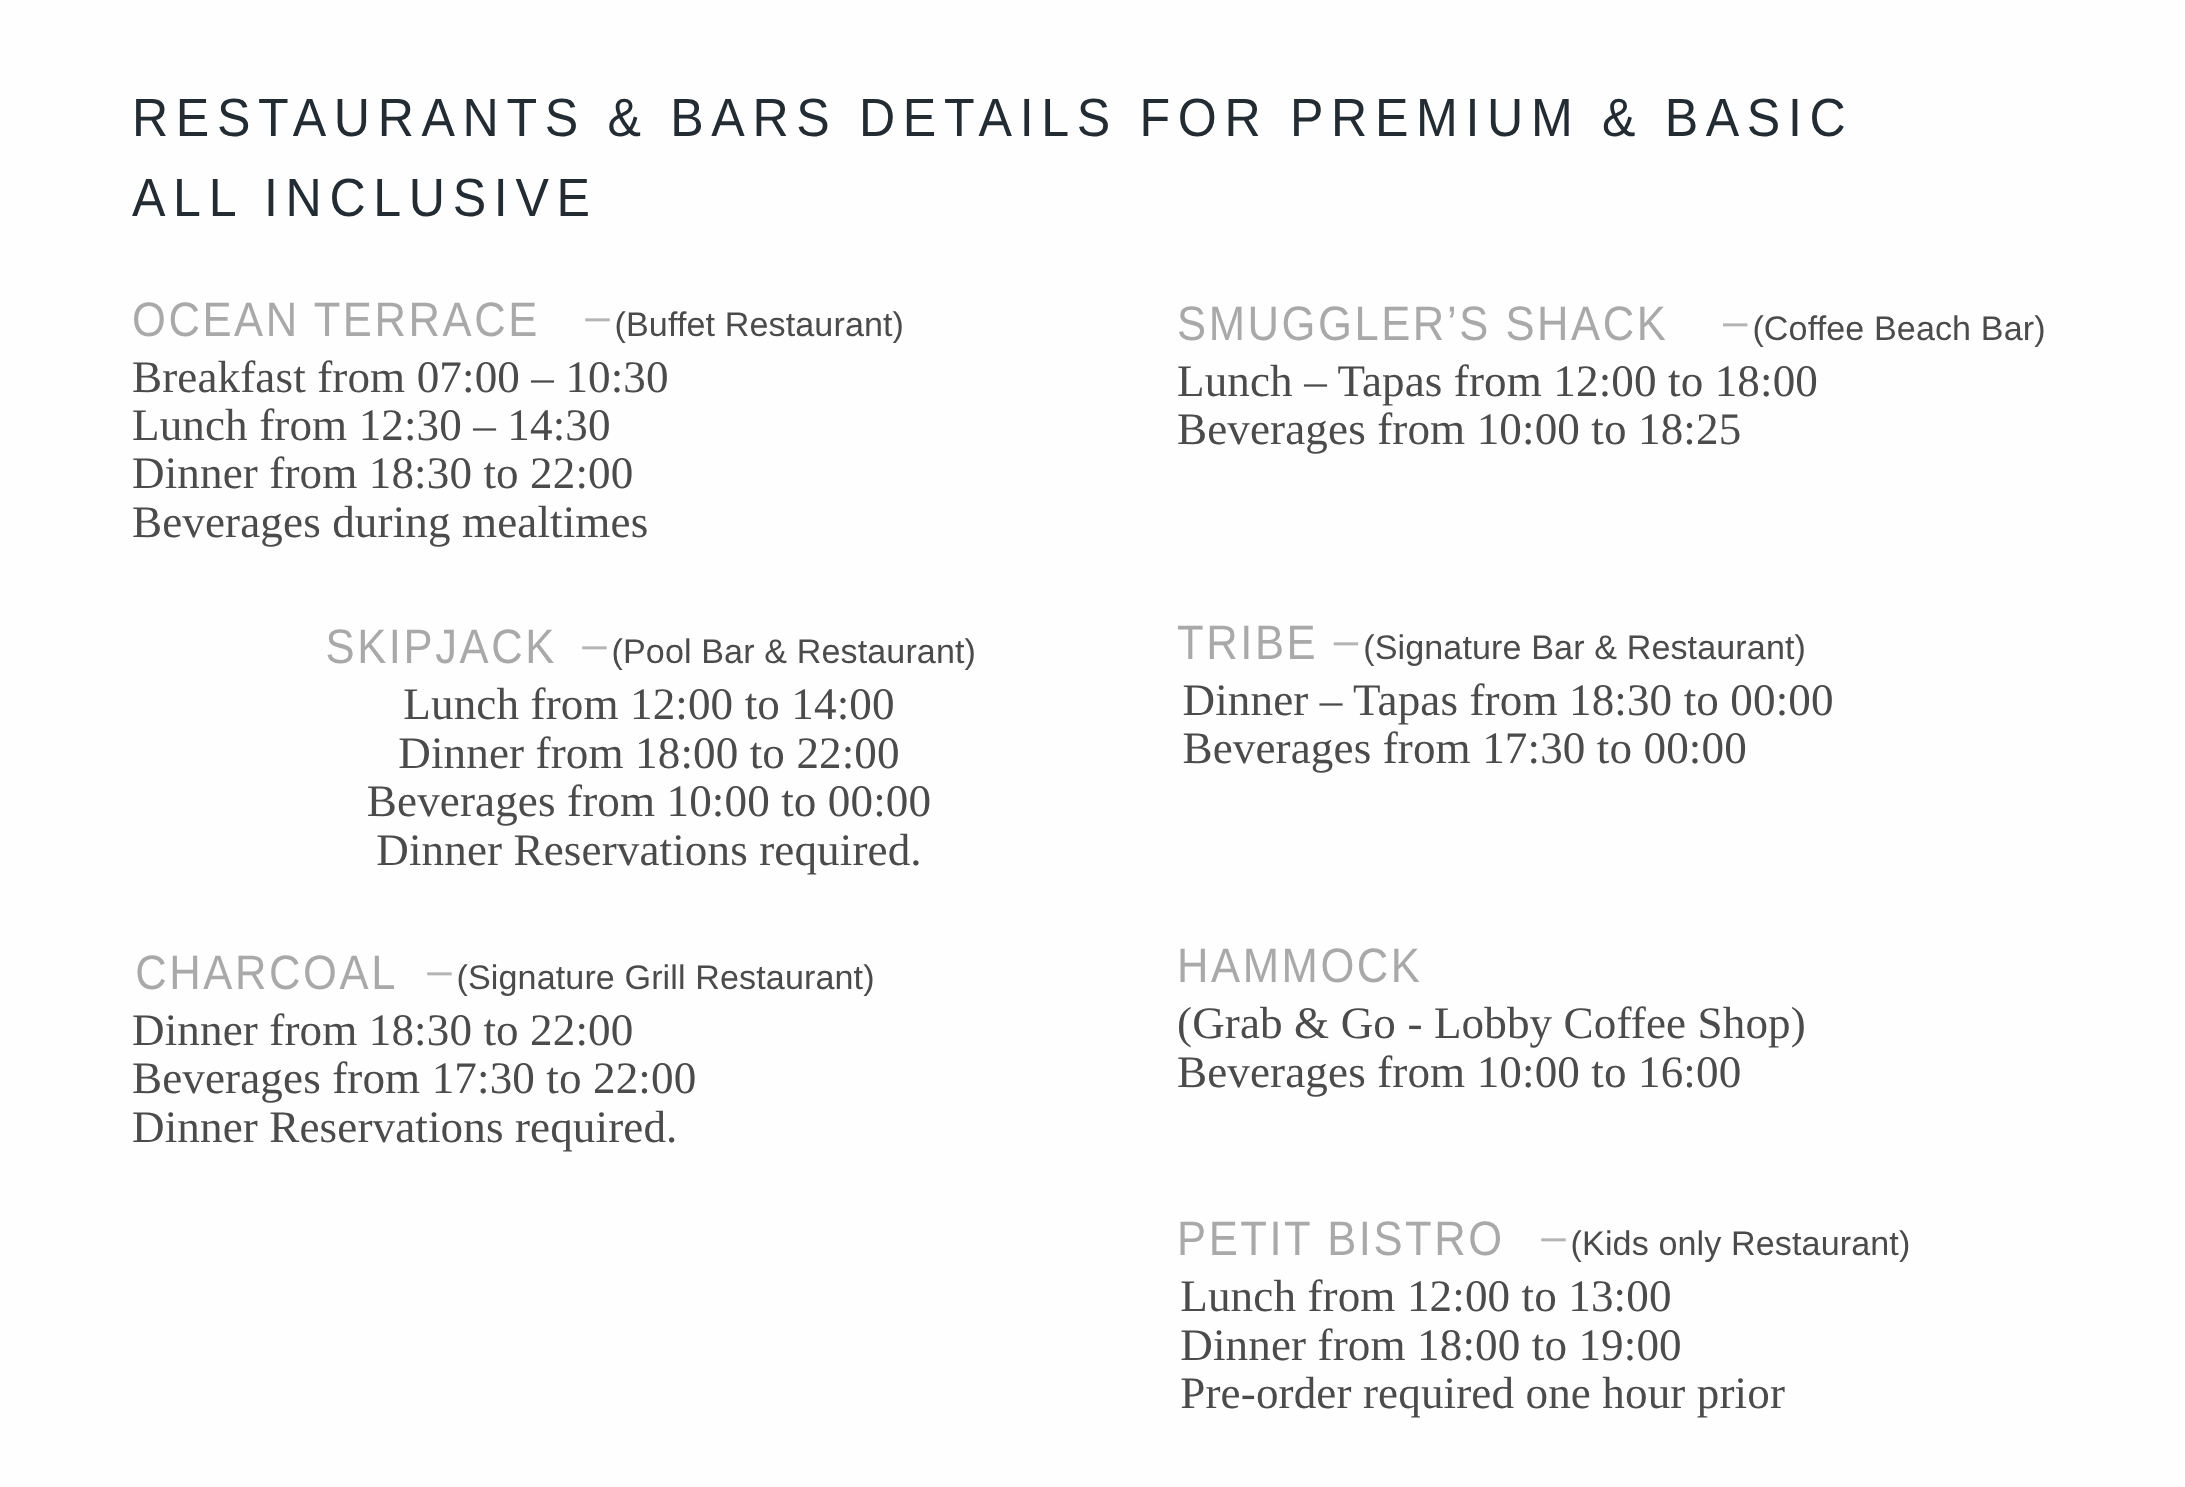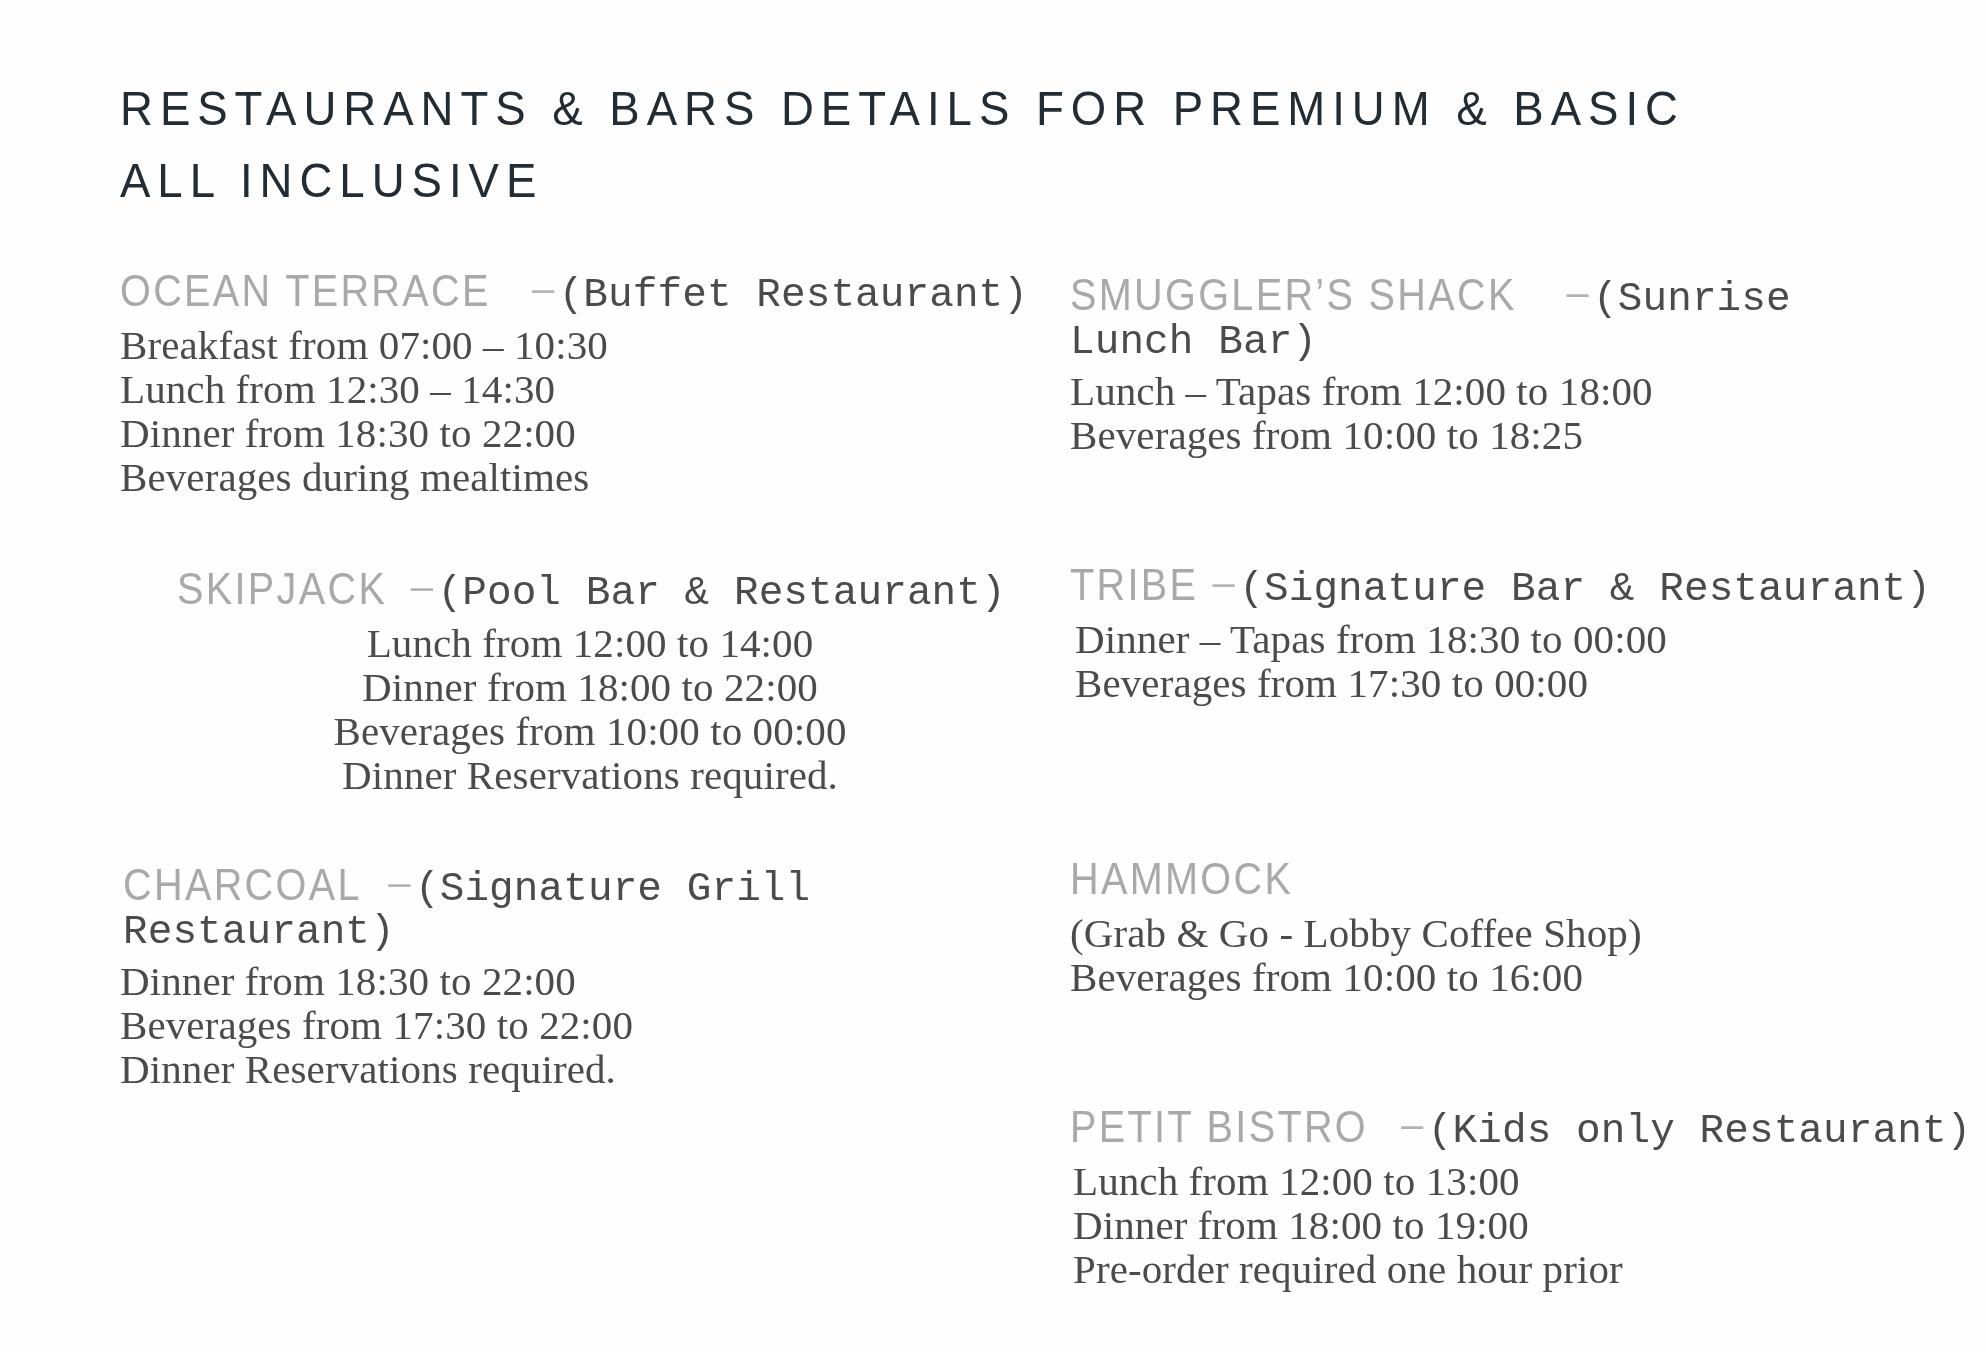--- a/index.html
+++ b/index.html
@@ -81,22 +81,22 @@
     font-weight: 300;
     font-size: 40px;
     display: inline-block;
     vertical-align: baseline;
     position: relative;
     top: -4px;
   }
 
   .subtitle {
     color: #4b4b4b;
-    font-family: Liberation Mono, monospace;
-    font-size: 41px;
+    font-family: Liberation Sans, sans-serif;
+    font-size: 31px;
     letter-spacing: 0.1px;
     display: inline;
     vertical-align: baseline;
   }
 
   .lines {
     margin-top: 6px;
     color: #4b4b4b;
     font-family: "Liberation Serif", serif;
     font-size: 41px;
@@ -155,21 +155,21 @@
       </div>
     </div>
 
   </div>
 
   <div class="col col-right">
 
     <div class="section" style="left:130px; top:272px; width:810px;">
       <div class="section-head">
         <span class="restaurant-name">SMUGGLER’S SHACK</span><span class="name-dash">–</span>
-        <span class="subtitle">(Sunrise Lunch Bar)</span>
+        <span class="subtitle">(Coffee Beach Bar)</span>
       </div>
       <div class="lines">
         <span class="line">Lunch – Tapas from 12:00 to 18:00</span>
         <span class="line">Beverages from 10:00 to 18:25</span>
       </div>
     </div>
 
     <div class="section" style="left:130px; top:562px;">
       <div class="section-head">
         <span class="restaurant-name">TRIBE</span><span class="name-dash">–</span>

